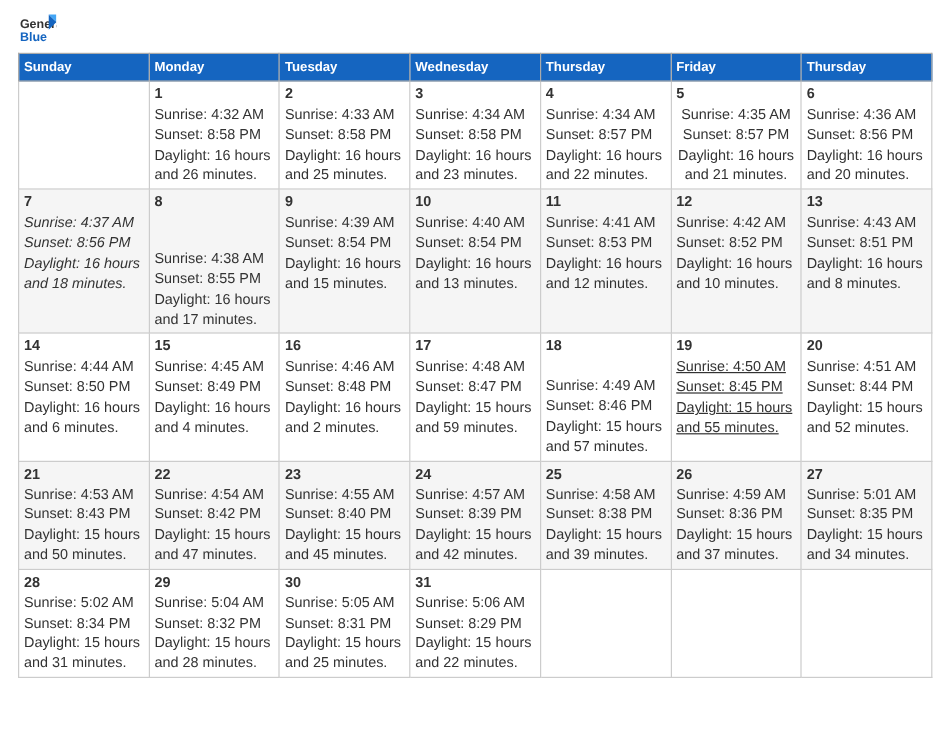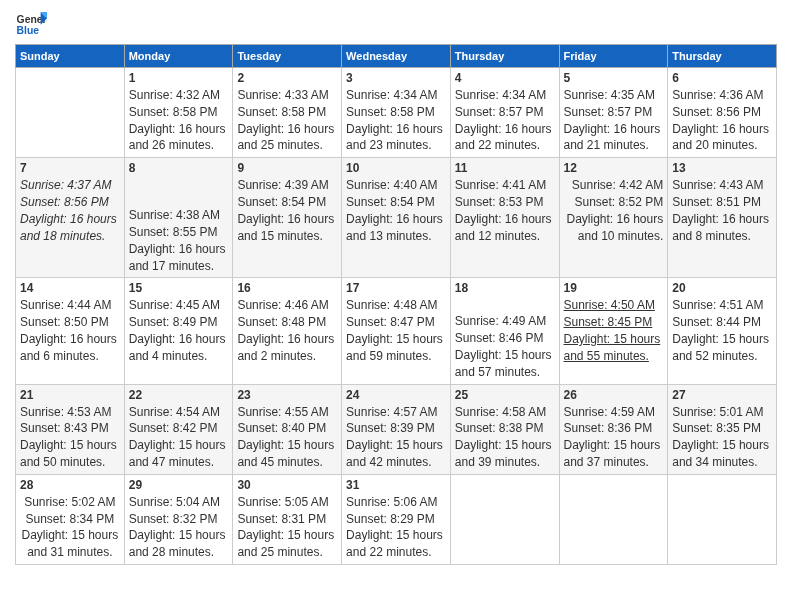--- a/index.html
+++ b/index.html
@@ -137,21 +137,21 @@
           </td>
           <td>
             <span class="day-number">4</span>
             <div class="day-info" style="white-space: pre-line;">Sunrise: 4:34 AM
 Sunset: 8:57 PM
 Daylight: 16 hours
 and 22 minutes.</div>
           </td>
           <td>
             <span class="day-number">5</span>
-            <div class="day-info" style="white-space: pre-line;">Sunrise: 4:35 AM
+            <div class="day-info" style="white-space: pre-line; text-align: center;">Sunrise: 4:35 AM
 Sunset: 8:57 PM
 Daylight: 16 hours
 and 21 minutes.</div>
           </td>
           <td>
             <span class="day-number">6</span>
             <div class="day-info" style="white-space: pre-line;">Sunrise: 4:36 AM
 Sunset: 8:56 PM
 Daylight: 16 hours
 and 20 minutes.</div>
@@ -188,21 +188,21 @@
           </td>
           <td>
             <span class="day-number">11</span>
             <div class="day-info" style="white-space: pre-line;">Sunrise: 4:41 AM
 Sunset: 8:53 PM
 Daylight: 16 hours
 and 12 minutes.</div>
           </td>
           <td>
             <span class="day-number">12</span>
-            <div class="day-info" style="white-space: pre-line; text-align: right;">Sunrise: 4:42 AM
+            <div class="day-info" style="white-space: pre-line;">Sunrise: 4:42 AM
 Sunset: 8:52 PM
 Daylight: 16 hours
 and 10 minutes.</div>
           </td>
           <td>
             <span class="day-number">13</span>
             <div class="day-info" style="white-space: pre-line;">Sunrise: 4:43 AM
 Sunset: 8:51 PM
 Daylight: 16 hours
 and 8 minutes.</div>
@@ -306,21 +306,21 @@
             <span class="day-number">27</span>
             <div class="day-info" style="white-space: pre-line;">Sunrise: 5:01 AM
 Sunset: 8:35 PM
 Daylight: 15 hours
 and 34 minutes.</div>
           </td>
         </tr>
         <tr>
           <td>
             <span class="day-number">28</span>
-            <div class="day-info" style="white-space: pre-line; text-align: center;">Sunrise: 5:02 AM
+            <div class="day-info" style="white-space: pre-line;">Sunrise: 5:02 AM
 Sunset: 8:34 PM
 Daylight: 15 hours
 and 31 minutes.</div>
           </td>
           <td>
             <span class="day-number">29</span>
             <div class="day-info" style="white-space: pre-line;">Sunrise: 5:04 AM
 Sunset: 8:32 PM
 Daylight: 15 hours
 and 28 minutes.</div>

